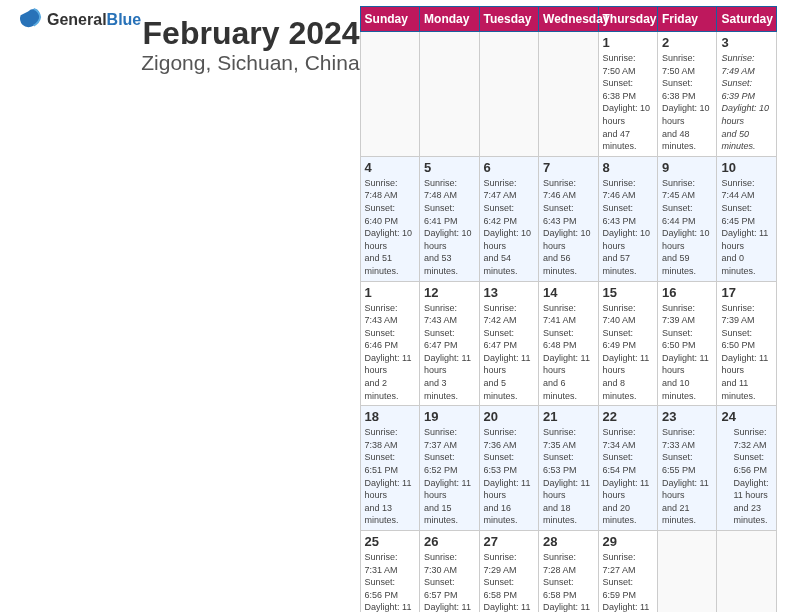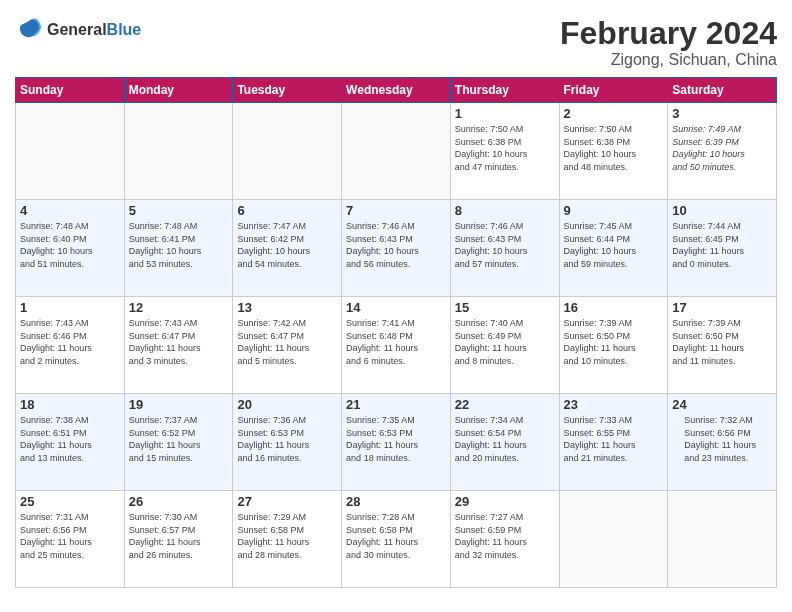--- a/index.html
+++ b/index.html
@@ -6,50 +6,50 @@
     body {
       font-family: Arial, sans-serif;
       background: #fff;
       width: 792px;
       height: 612px;
       overflow: hidden;
     }
     .page {
       width: 792px;
       height: 604px;
-      padding: 16px 15px;
+      padding: 6px 15px;
       display: flex;
-      flex-direction: column;
     }
     .header {
       display: flex;
       justify-content: space-between;
       align-items: flex-start;
       margin-bottom: 8px;
     }
     .logo {
       display: flex;
       align-items: center;
       gap: 4px;
     }
     .logo-icon {
       width: 28px;
       height: 28px;
     }
     .title-block {
       text-align: right;
+      margin-top: 10px;
     }
     .main-title {
       font-size: 32px;
       font-weight: bold;
       color: #333;
       line-height: 1.1;
     }
     .subtitle {
-      font-size: 16px;
+      font-size: 21px;
       color: #555;
     }
     .calendar {
       flex: 1;
       border: 1px solid #ccc;
       border-collapse: collapse;
       width: 100%;
       table-layout: fixed;
     }
     .calendar th {

